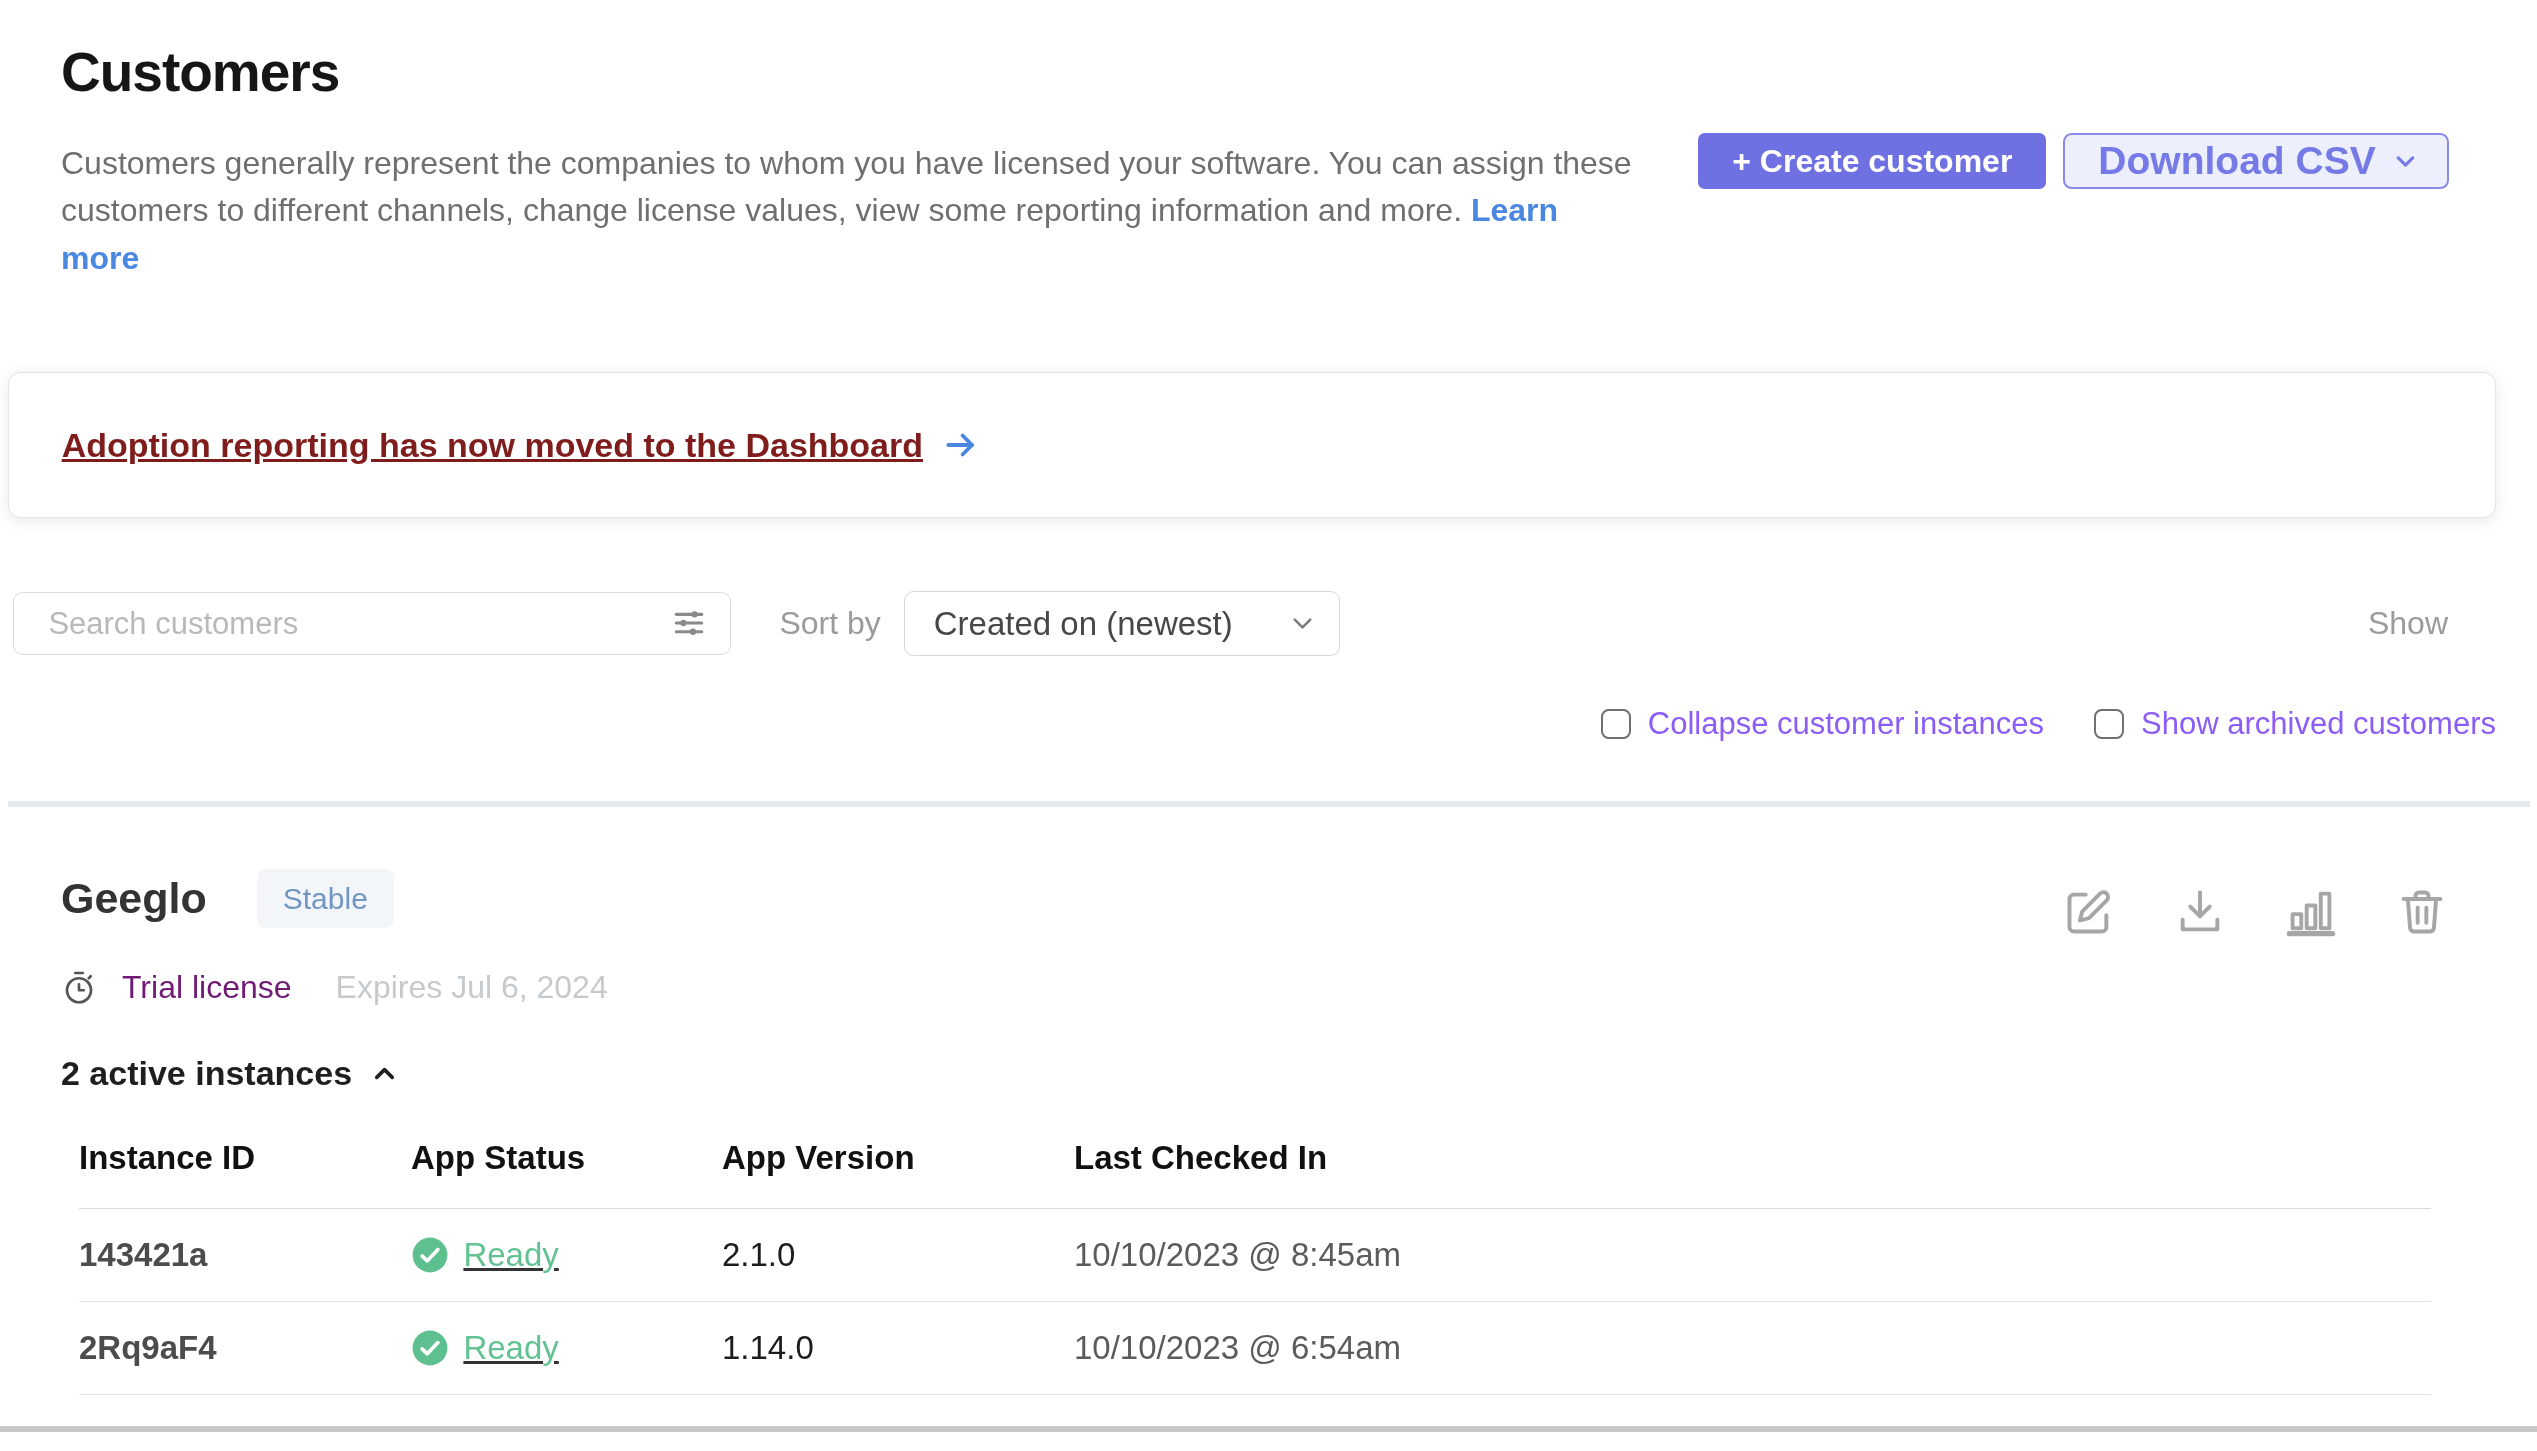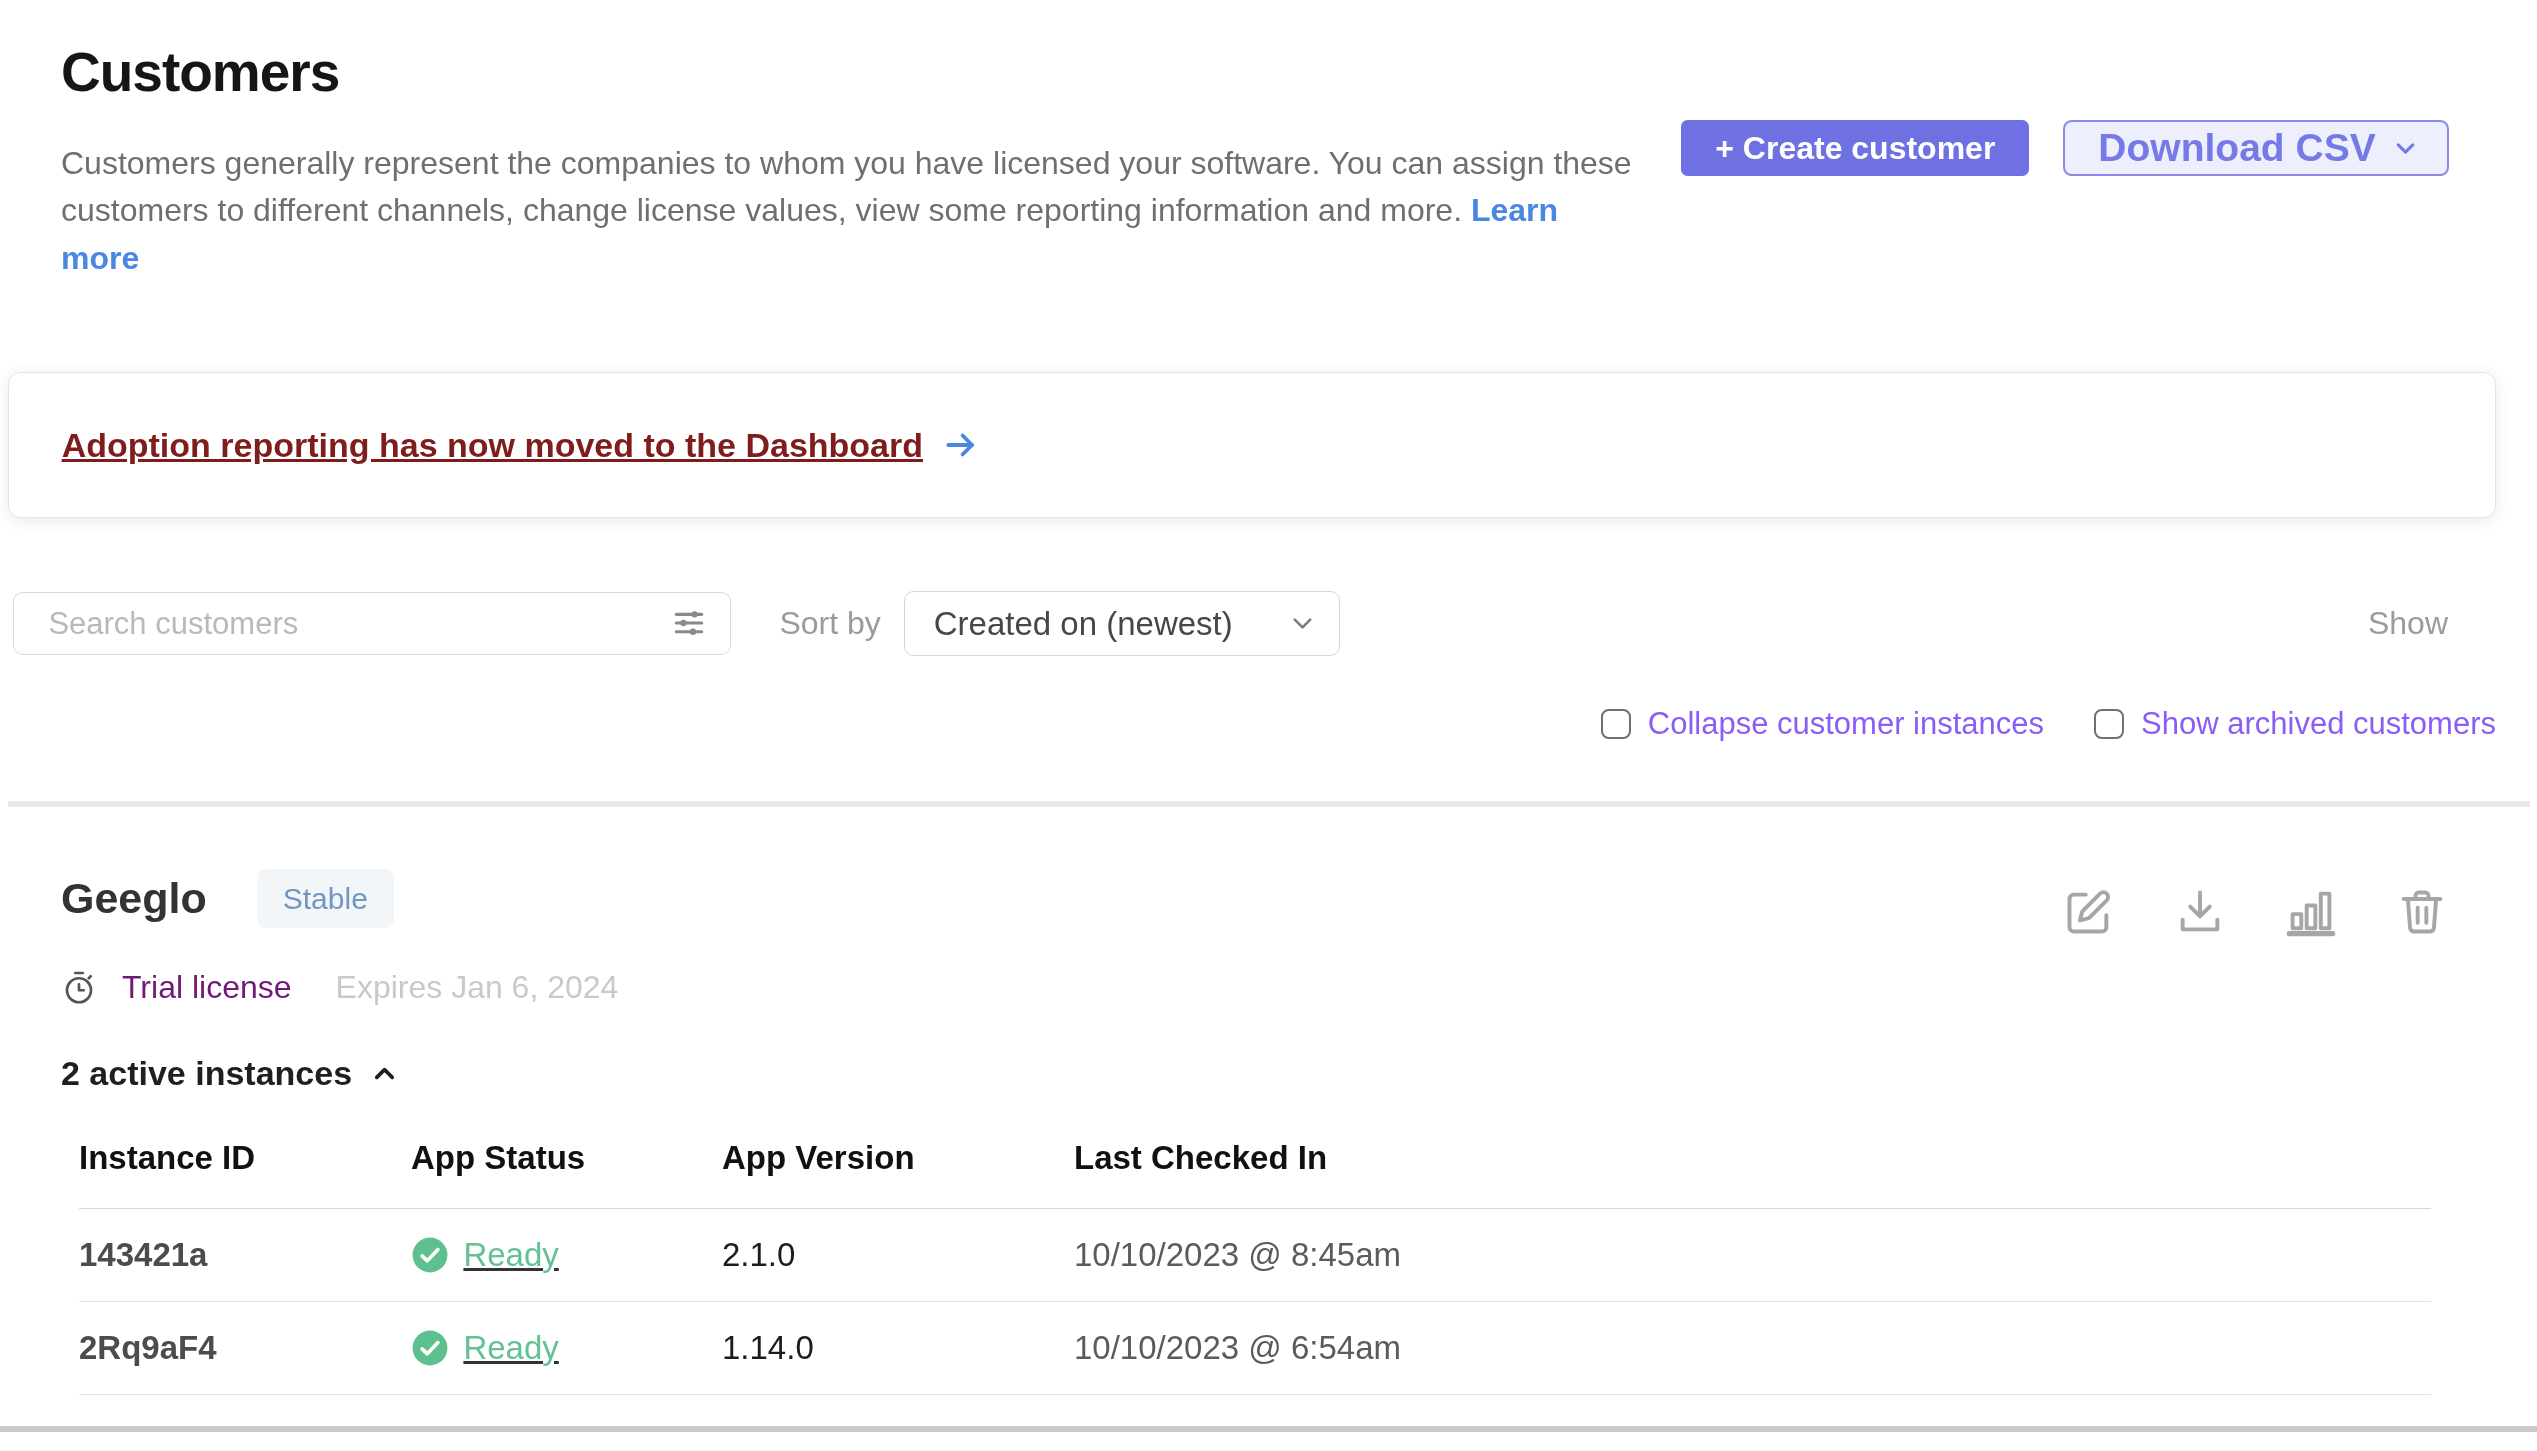--- a/index.html
+++ b/index.html
@@ -10,21 +10,21 @@
     overflow: hidden;
     font-family: "Liberation Sans", sans-serif;
     color: #333;
   }
 
   
   .page-header { position: absolute; left: 61px; top: 40px; right: 89px; }
   .page-title { font-size: 55px; font-weight: 700; color: #161616; letter-spacing: -1px; }
   .page-desc { margin-top: 36px; width: 1580px; font-size: 32px; line-height: 1.48; color: #6f6f6f; }
   .learn-more { color: #4a87e0; font-weight: 700; text-decoration: none; }
-  .header-actions { position: absolute; top: 80px; right: 0; display: flex; gap: 34px; align-items: flex-end; }
+  .header-actions { position: absolute; top: 93px; right: 0; display: flex; gap: 17px; align-items: flex-end; }
   .btn-primary {
     height: 56px; padding: 0 34px; border: none; border-radius: 6.7px;
     background: #6f71e3; color: #ffffff; font-size: 32px; font-weight: 700;
     font-family: inherit; cursor: pointer; display: flex; align-items: center;
   }
   .btn-secondary {
     height: 56px; padding: 0 27px 0 33px; border-radius: 8.6px;
     background: #edeffc; border: 2.9px solid #888ae9; color: #767ae7;
     font-size: 39px; font-weight: 700; font-family: inherit; cursor: pointer;
     display: flex; align-items: center; gap: 15.3px;
@@ -227,21 +227,21 @@
   </div>
 
   <div class="license-row">
     <svg viewBox="0 0 24 24" fill="none" stroke-width="1.8" stroke-linecap="round" stroke-linejoin="round">
         <line x1="9.5" y1="2" x2="14.5" y2="2"></line>
         <line x1="18.5" y1="5.5" x2="19.8" y2="4.2"></line>
         <circle cx="12" cy="13.5" r="8"></circle>
         <path d="M12 9.5v4h3.2"></path>
       </svg>
     <span class="license-type">Trial license</span>
-    <span class="license-expiry">Expires Jan 6, 2024</span>
+    <span class="license-expiry">Expires Jul 6, 2024</span>
   </div>
 
   <button class="instances-toggle">
     <span>2 active instances</span>
     <svg viewBox="0 0 24 24" fill="none" stroke-width="2.8" stroke-linecap="round" stroke-linejoin="round">
         <polyline points="6 15 12 9 18 15"></polyline>
       </svg>
   </button>
 
   <table class="instances-table">

